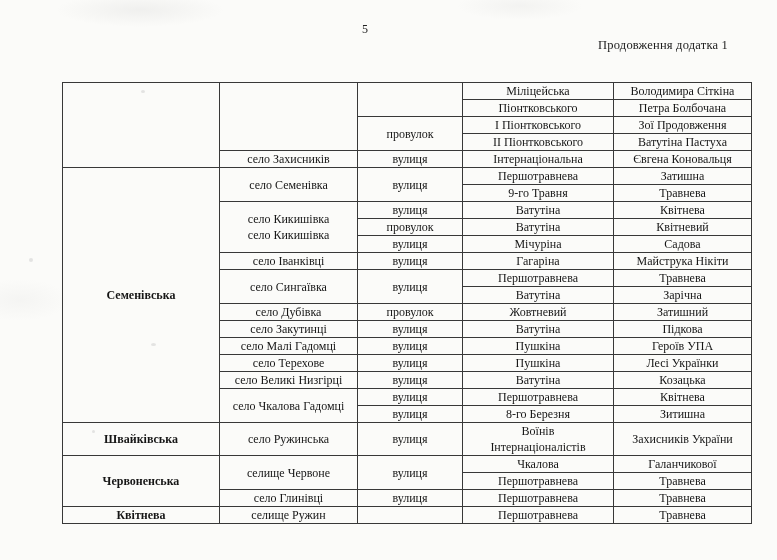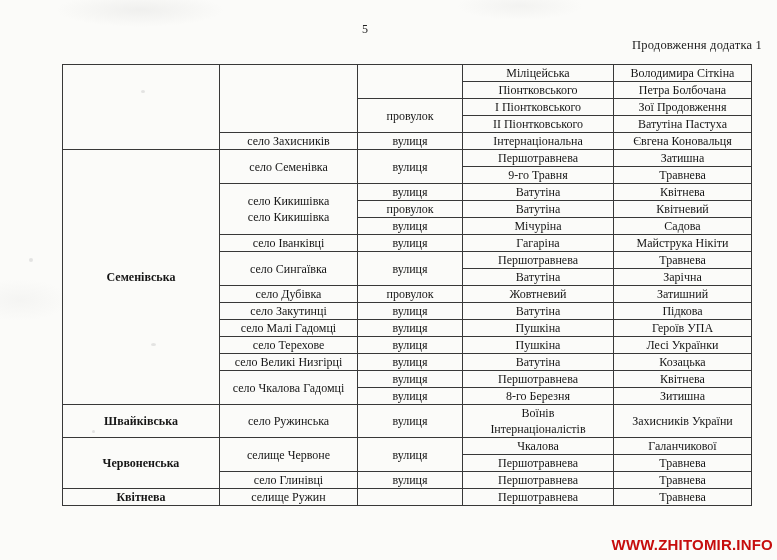--- a/index.html
+++ b/index.html
@@ -14,25 +14,25 @@
       radial-gradient(120px 24px at 140px 10px, rgba(170,170,170,.14), transparent 70%),
       radial-gradient(90px 20px at 520px 6px, rgba(170,170,170,.10), transparent 70%),
       radial-gradient(70px 30px at 20px 300px, rgba(170,170,170,.08), transparent 70%),
       #fbfbf9;
   }
   .pagenum{
     position:absolute;left:362px;top:22px;
     font-size:12px;color:#222;
   }
   .header-right{
-    position:absolute;right:15px;top:38px;
+    position:absolute;right:49px;top:38px;
     font-size:12.5px;color:#1c1c1c;letter-spacing:.2px;
   }
   table.doc{
-    position:absolute;left:62px;top:64px;
+    position:absolute;left:62px;top:82px;
     border-collapse:collapse;table-layout:fixed;
     width:689px;
   }
   table.doc td{
     border:1px solid #383838;
     font-size:12px;line-height:16px;
     color:#161616;
     text-align:center;vertical-align:middle;
     padding:0;white-space:pre-line;overflow:hidden;
   }
@@ -212,14 +212,13 @@
         <td>Травнева</td>
       </tr>
     </tbody>
   </table>
 
   <div class="speck" style="left:141px;top:90px;width:4px;height:3px;"></div>
   <div class="speck" style="left:29px;top:258px;width:4px;height:4px;"></div>
   <div class="speck" style="left:151px;top:343px;width:5px;height:3px;"></div>
   <div class="speck" style="left:92px;top:430px;width:3px;height:3px;"></div>
 
-  <div class="watermark" style="color: rgb(198, 13, 13);">WWW.ZHITOMIR.INFO</div>
 </div>
 
 </body></html>

